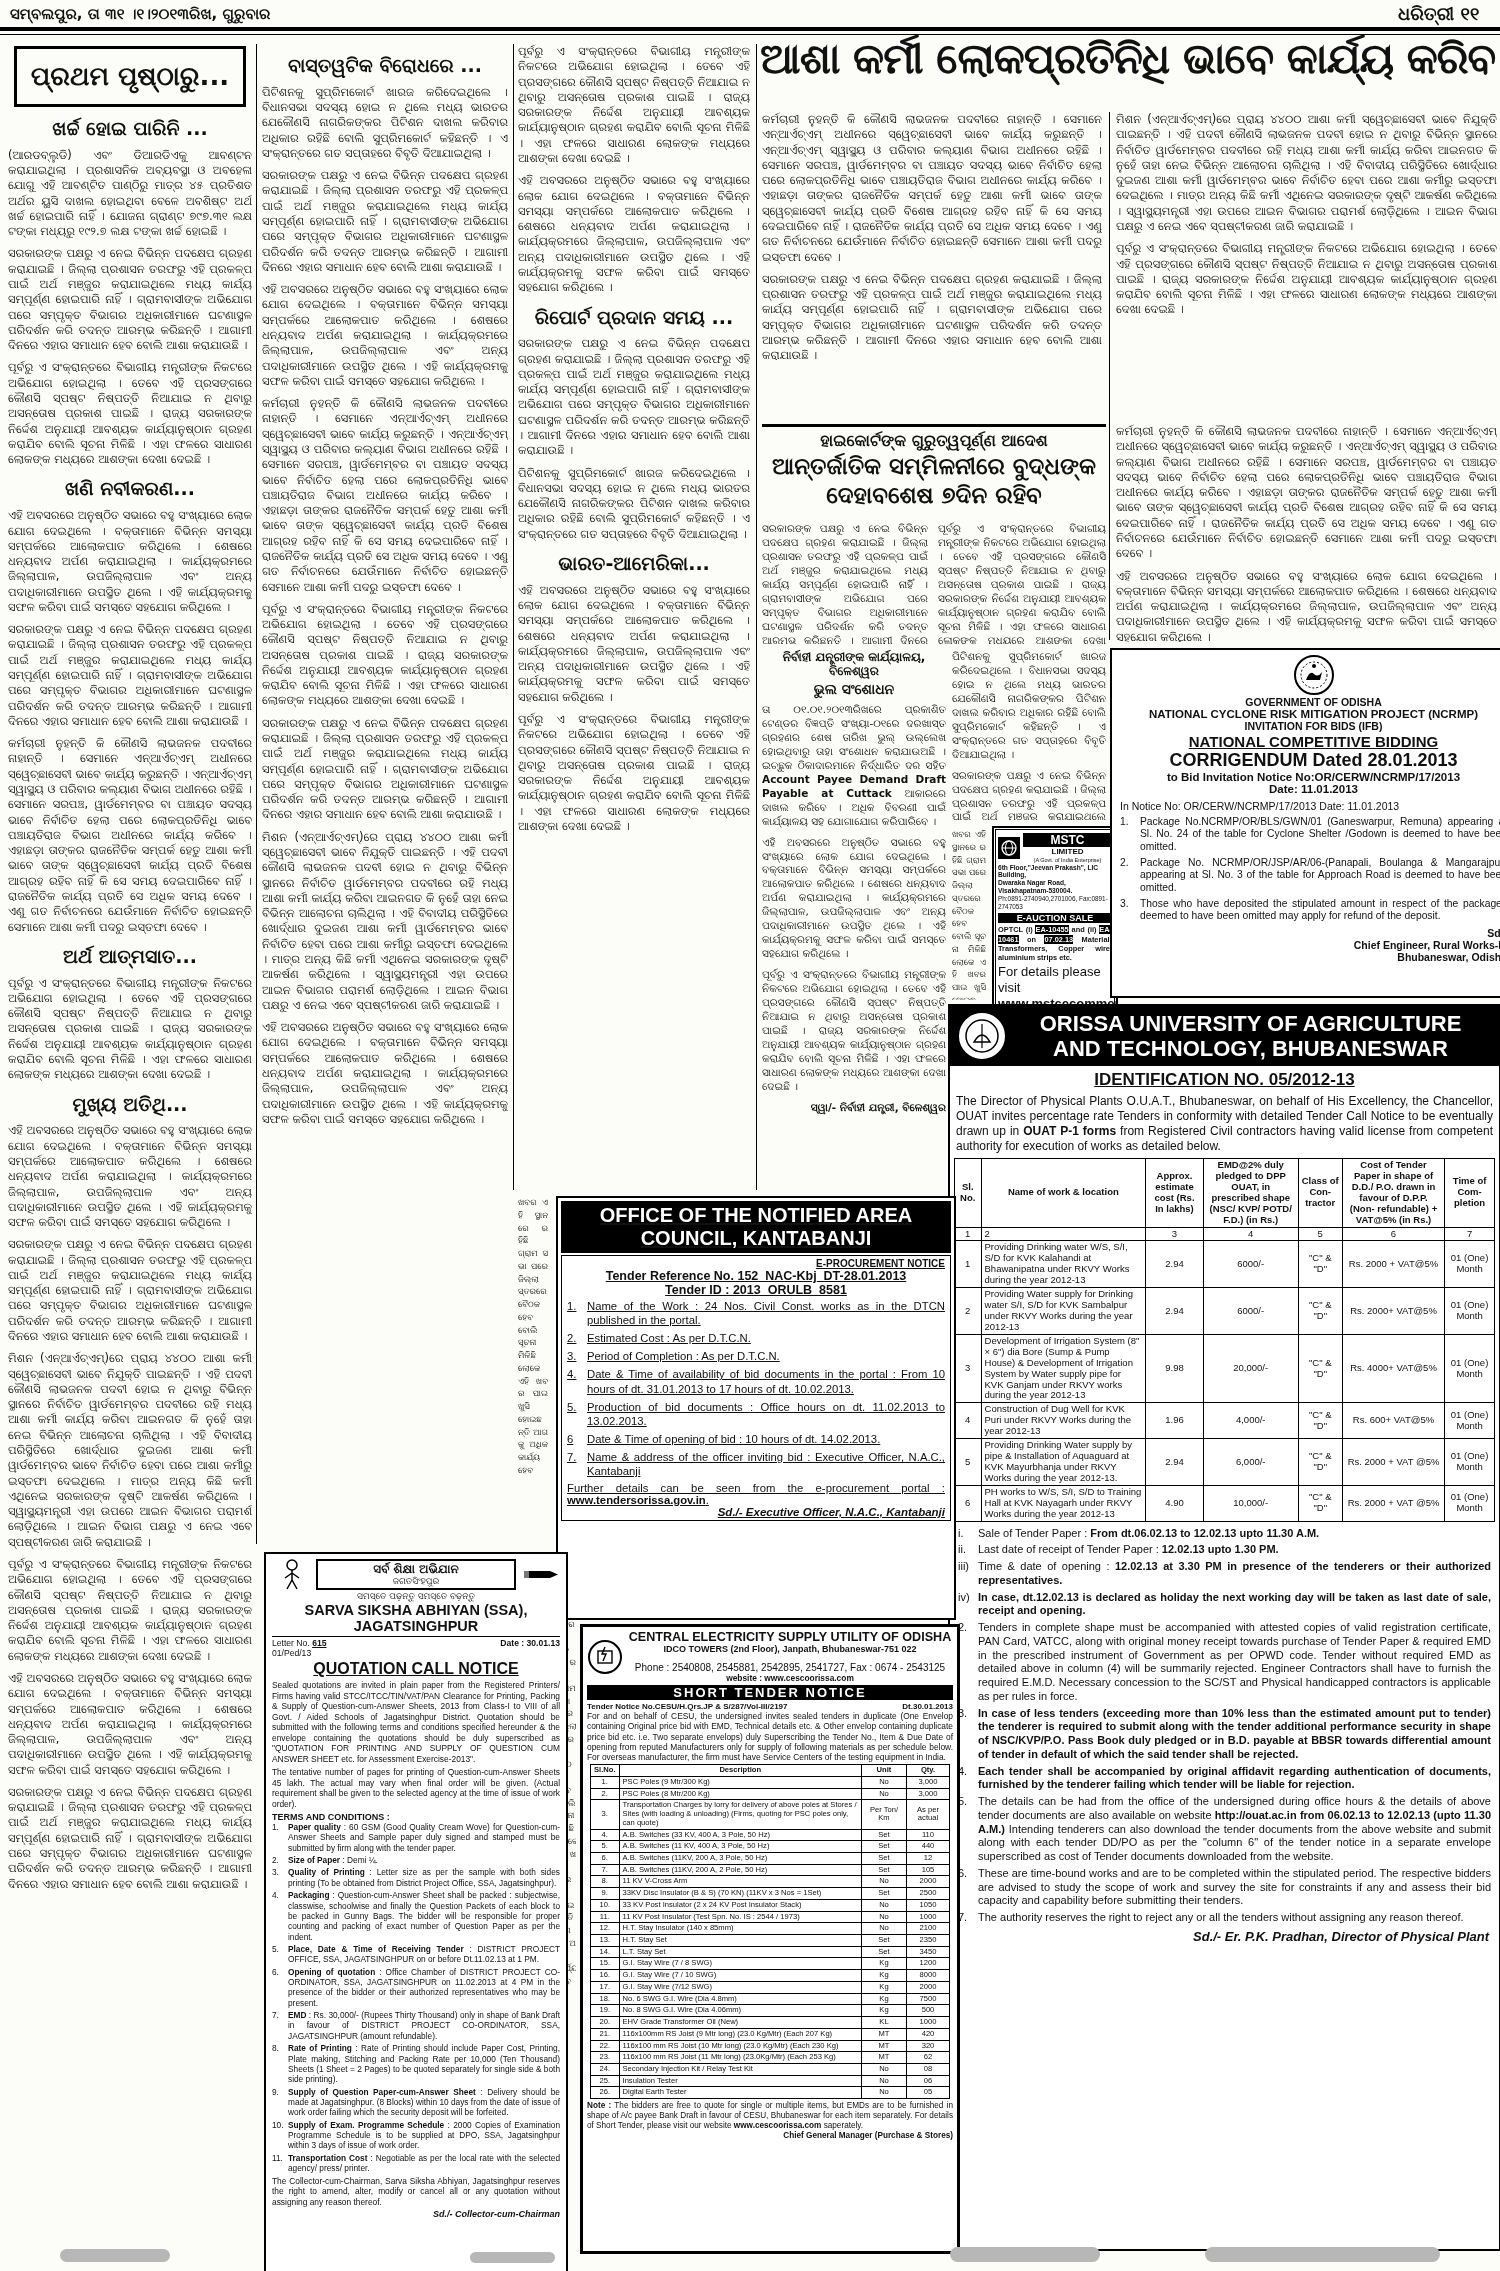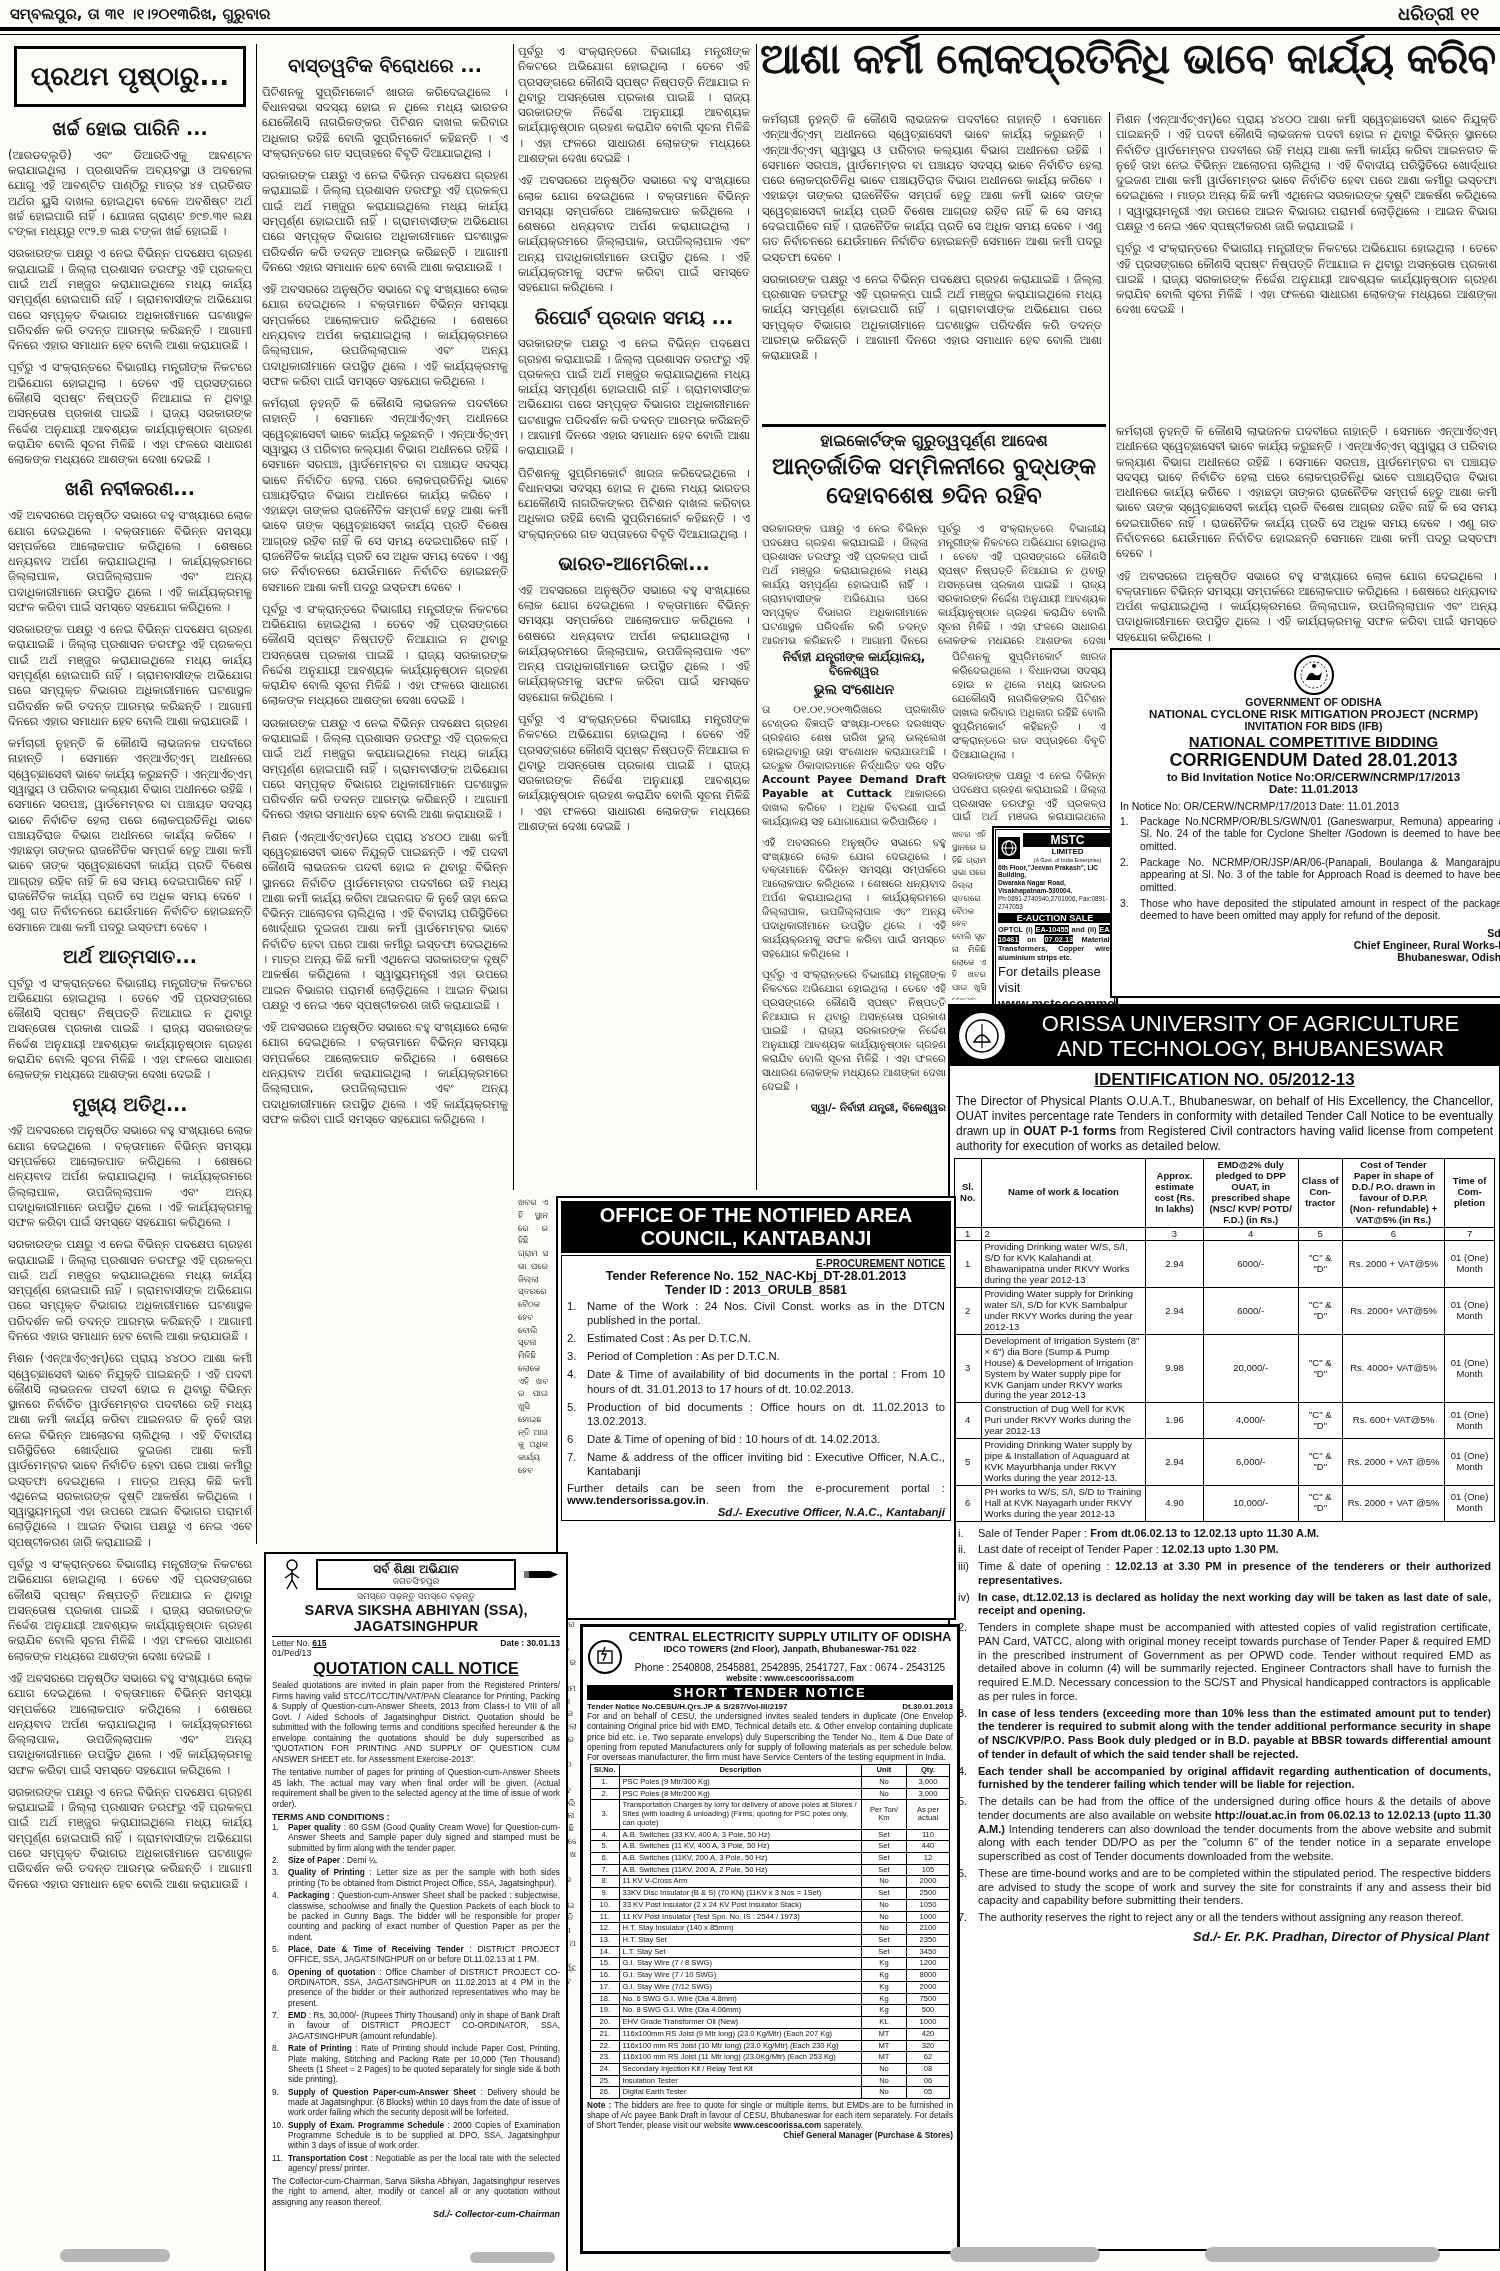--- a/index.html
+++ b/index.html
@@ -31,21 +31,21 @@
   .tbl{border-collapse:collapse;width:100%;}
   .tbl th,.tbl td{border:1px solid #000;padding:1px 3px;text-align:center;vertical-align:middle;}
   
   #ouat{font-size:11px;}
   #ouat .intro{font-size:12px;text-align:justify;line-height:1.25;margin:4px 6px;}
   .ouat-tbl{font-size:9.5px;line-height:1.15;margin:2px auto;width:calc(100% - 8px);}
   .ouat-tbl th{font-size:9.5px;}
   .ouat-tbl td:nth-child(2){text-align:left;}
   #ouat .li{font-size:11px;line-height:1.25;margin-bottom:3px;}
   
-  #kbj{font-size:11.5px;}
+  #kbj{font-size:11.5px;text-decoration:underline;}
   #kbj .li{line-height:1.25;}
   
   #cesu{font-size:8.5px;}
   .cesu-tbl{font-size:7.6px;line-height:1.15;margin:2px auto;width:calc(100% - 6px);}
   .cesu-tbl td:nth-child(2){text-align:left;}
   
   #dpo{font-size:8.4px;}
   #dpo .li{line-height:1.25;margin-bottom:2px;}
   #dpo .li .n{flex:0 0 12px;}
   .artifact{background:#b7b7b7;border-radius:8px;}
@@ -225,21 +225,21 @@
 
   <div class="abs notice" id="ouat" style="left:948px;top:1004px;width:549px;height:1243px;">
     <div style="background:#000;color:#fff;display:flex;align-items:center;padding:4px 6px;">
       <svg width="52" height="52" viewBox="0 0 52 52">
         <circle cx="26" cy="26" r="24" fill="#fff"></circle>
         <circle cx="26" cy="26" r="24" fill="none" stroke="#000" stroke-width="2"></circle>
         <circle cx="26" cy="26" r="16" fill="none" stroke="#000" stroke-width="1.5"></circle>
         <path d="M18 32 q8 -14 16 0 z" fill="none" stroke="#000" stroke-width="1.5"></path>
         <line x1="26" y1="14" x2="26" y2="38" stroke="#000" stroke-width="1.2"></line>
       </svg>
-      <div style="flex:1;text-align:center;font-weight:normal;font-size:22px;line-height:1.15;">
+      <div style="flex:1;text-align:center;font-weight:bold;font-size:22px;line-height:1.15;">
         <div>ORISSA UNIVERSITY OF AGRICULTURE</div>
         <div>AND TECHNOLOGY, BHUBANESWAR</div>
       </div>
     </div>
     <div class="center u" style="font-weight:bold;font-size:17px;margin:4px 0 2px 0;">IDENTIFICATION NO. 05/2012-13</div>
     <div class="intro">
       <span>The Director of Physical Plants O.U.A.T., Bhubaneswar, on behalf of His Excellency, the Chancellor, OUAT invites percentage rate Tenders in conformity with detailed Tender Call Notice to be eventually drawn up in </span><b>OUAT P-1 forms</b><span> from Registered Civil contractors having valid license from competent authority for execution of works as detailed below.</span>
     </div>
     <table class="tbl ouat-tbl">
       <thead>

